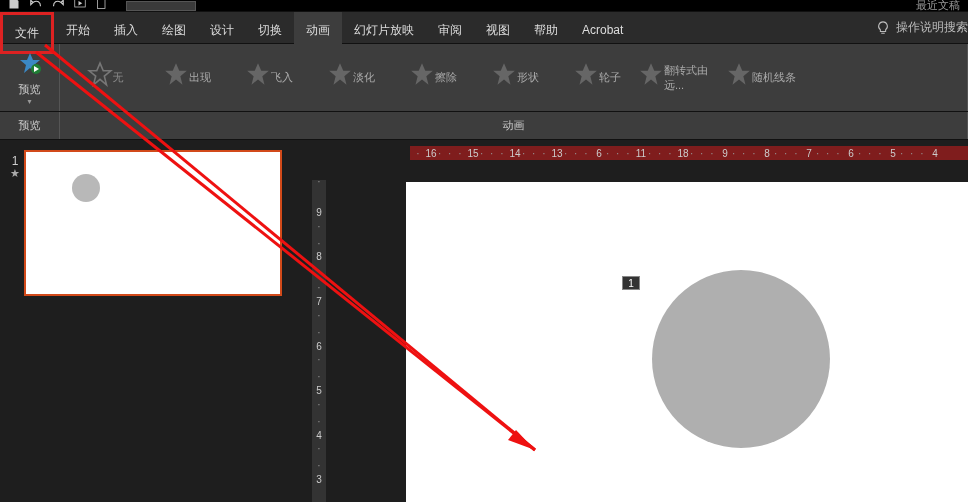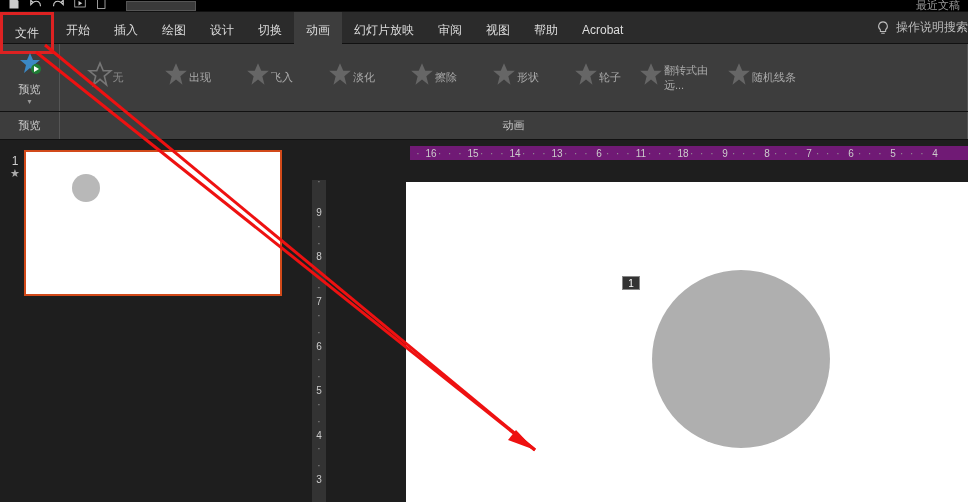--- a/index.html
+++ b/index.html
@@ -45,21 +45,21 @@
 .thumbs { width: 304px; background: #1e1e1e; padding: 10px 6px; display: flex; }
 .slide-num { width: 18px; text-align: center; font-size: 12px; color: #ccc; padding-top: 4px; }
 .slide-num .starmark { color:#aaa; font-size: 11px; line-height:10px; }
 .thumb { width: 258px; height: 146px; background: #fff; border: 2px solid #d24a1a; position: relative; }
 .thumb .circle { width: 28px; height: 28px; border-radius: 50%; background: #b8b8b8; position: absolute; left: 46px; top: 22px; }
 
 
 .editor { flex: 1; position: relative; background: #1e1e1e; }
 
 
-.hruler { position: absolute; top: 6px; left: 106px; right: 0; height: 14px; background: #701a75; display: flex; align-items: center; font-size: 10px; color: #ccc; overflow: hidden; }
+.hruler { position: absolute; top: 6px; left: 106px; right: 0; height: 14px; background: #7f1d1d; display: flex; align-items: center; font-size: 10px; color: #ccc; overflow: hidden; }
 .hruler .tick { flex: 0 0 auto; width: 42px; text-align: center; position: relative; }
 .hruler .tick::before { content: "· · ·"; position: absolute; left: -14px; color: #999; letter-spacing: 2px; top: 0; }
 
 
 .vruler { position: absolute; top: 40px; left: 8px; width: 14px; bottom: 0; background: #333; display: flex; flex-direction: column; align-items: center; font-size: 10px; color: #ccc; overflow: hidden; padding-top: 10px; }
 .vruler .vtick { height: 50px; display: flex; align-items: center; justify-content: center; position: relative; width:100%; }
 .vruler .vtick::before { content:"·"; position:absolute; top:-14px; color:#999;}
 .vruler .vtick::after { content:"·"; position:absolute; bottom:-14px; color:#999;}
 
 

